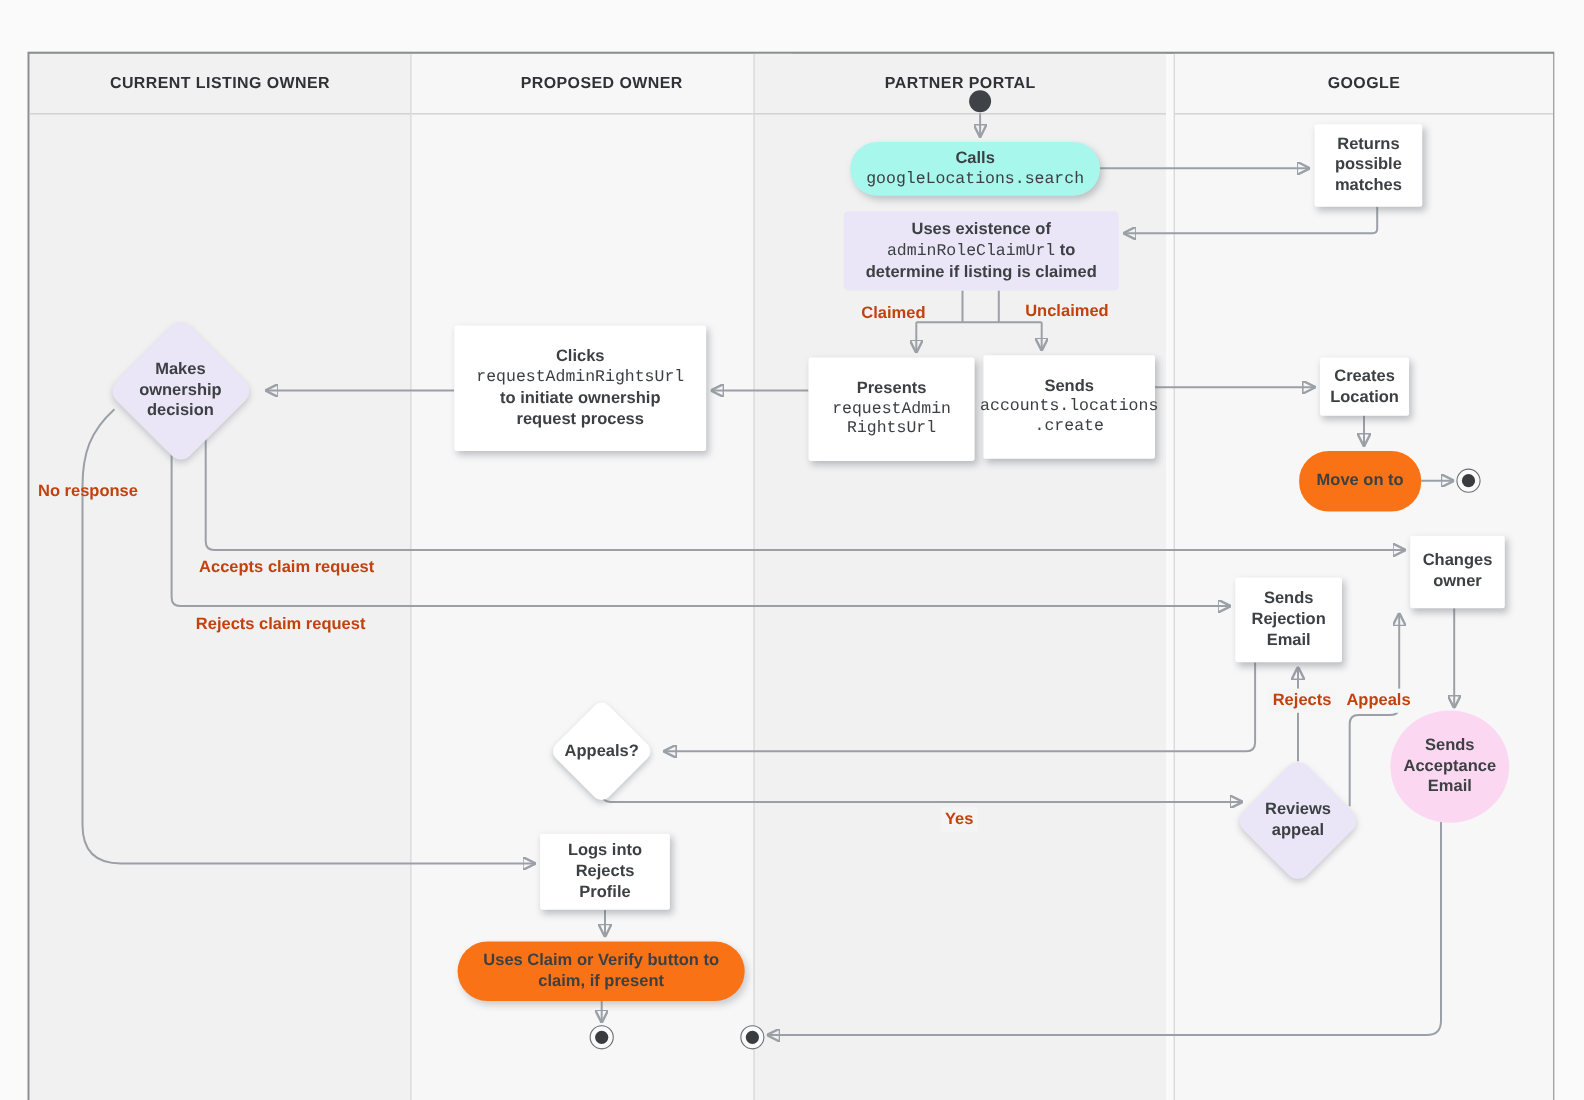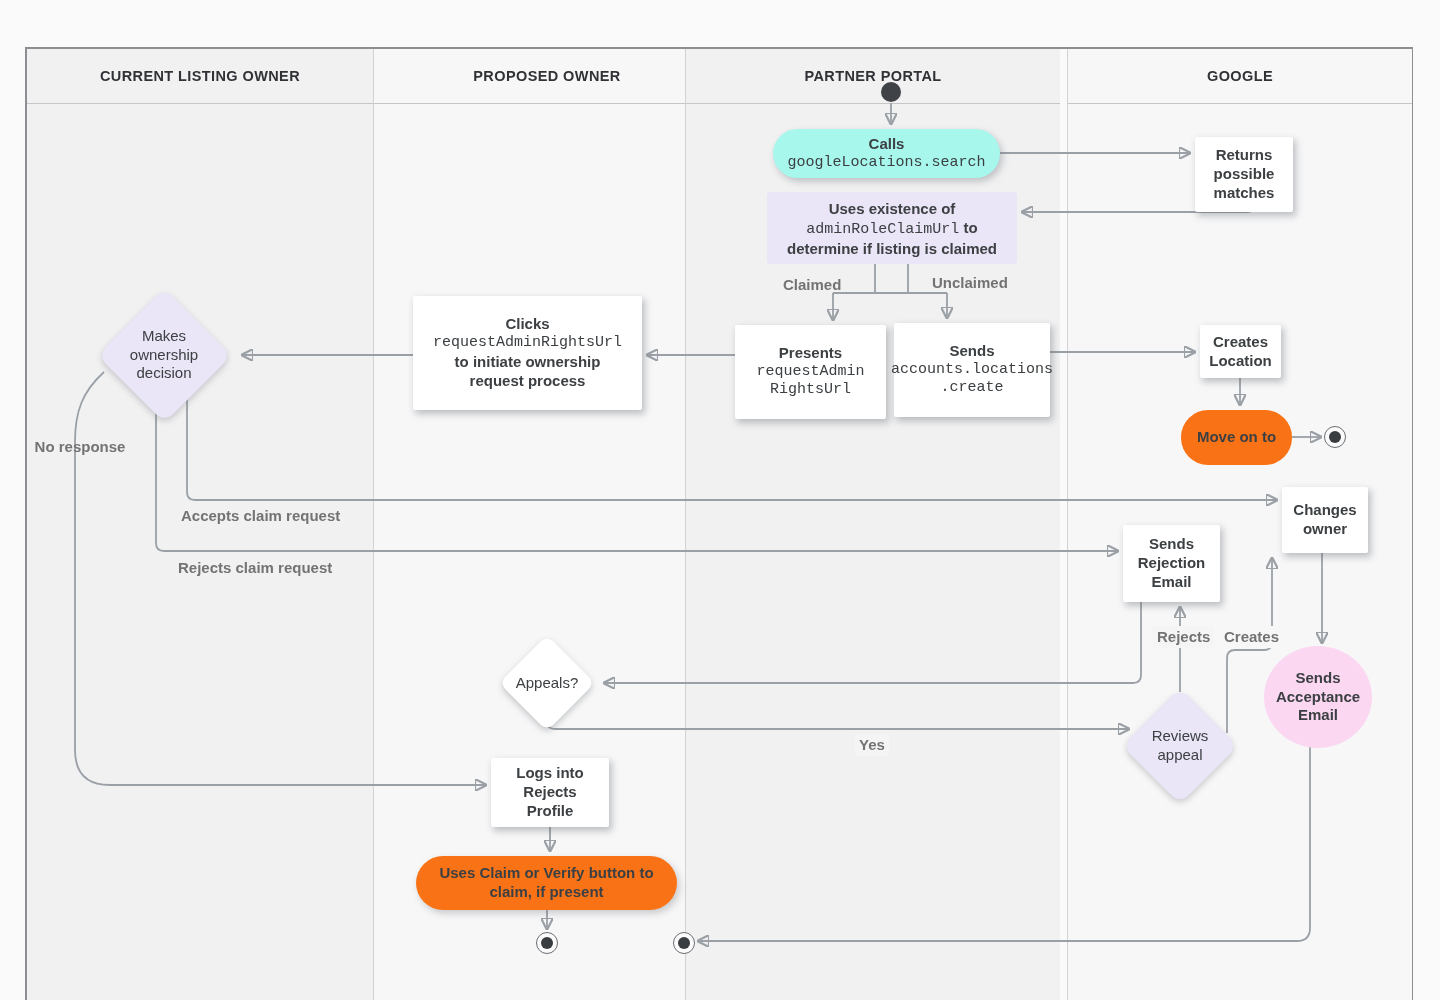--- a/index.html
+++ b/index.html
@@ -25,28 +25,28 @@
   .lav{background:#eae5f7;border-radius:4px;}
   .pink{background:#f97316;border-radius:27px;}
   .pink.shadow{box-shadow:2.5px 3.5px 7px rgba(95,99,104,.30);}
   .ellipse{background:#fbd7f2;border-radius:50%;}
   .code{font-family:"Liberation Mono",monospace;font-weight:400;font-size:15px;}
   
   .dwrap{position:absolute;display:flex;align-items:center;justify-content:center;}
   .dshape{position:absolute;transform:rotate(45deg);}
   .dshape.lavd{background:#eae5f7;border-radius:12px;box-shadow:2px 2px 6px rgba(95,99,104,.30);}
   .dshape.whited{background:#ffffff;border-radius:9px;box-shadow:2px 2px 6px rgba(95,99,104,.35);}
-  .dlabel{position:relative;z-index:2;font-size:15px;font-weight:400;line-height:1.25;text-align:center;}
+  .dlabel{position:relative;z-index:2;font-size:15px;font-weight:700;line-height:1.25;text-align:center;}
   
   .startdot{position:absolute;width:20px;height:20px;border-radius:50%;background:#3f4246;}
   .endnode{position:absolute;width:22px;height:22px;border-radius:50%;background:#fbfbfc;
     border:1.6px solid #6b6e72;box-sizing:border-box;display:flex;align-items:center;justify-content:center;}
   .endnode .dot{width:12px;height:12px;border-radius:50%;background:#3a3d40;}
   
-  .elabel{position:absolute;font-size:15px;font-weight:700;color:#737373;text-align:center;line-height:1.3;
+  .elabel{position:absolute;font-size:15px;font-weight:700;color:#c2410c;text-align:center;line-height:1.3;
     padding:1px 4px;}
 </style>
 </head>
 <body>
 
 <div id="stage">
 
   <div id="frame">
     <div class="lane shade-a" style="left:0;">
       <div class="lane-header">CURRENT LISTING OWNER</div>
@@ -103,21 +103,21 @@
     </div>
   <div class="endnode" style="left:673px;top:932px;">
       <div class="dot"></div>
     </div>
 
   <div class="node teal" style="left:773px;top:129px;width:227px;height:49px;">
     <span>Calls</span>
     <span class="code">googleLocations.search</span>
   </div>
 
-  <div class="node white" style="left:1195px;top:113px;width:98px;height:75px;margin-top:24px;">
+  <div class="node white" style="left:1195px;top:113px;width:98px;height:75px;">
     <span>Returns possible matches</span>
   </div>
 
   <div class="node lav" style="left:767px;top:192px;width:250px;height:72px;display:block;padding:8px 12px;">
     <span>Uses existence of</span> 
     <span class="code">adminRoleClaimUrl</span> 
     <span>to determine if listing is claimed</span>
   </div>
 
   <div class="node white" style="left:735px;top:325px;width:151px;height:94px;">
@@ -180,16 +180,16 @@
   <div class="node pink shadow" style="left:416px;top:856px;width:261px;height:54px;">
     <span style="max-width:235px;">Uses Claim or Verify button to claim, if present</span>
   </div>
 
   <div class="elabel" style="left:779px;top:274px;">Claimed</div>
   <div class="elabel" style="left:928px;top:272px;">Unclaimed</div>
   <div class="elabel" style="left:30px;top:436px;width:92px;">No response</div>
   <div class="elabel" style="left:177px;top:505px;">Accepts claim request</div>
   <div class="elabel" style="left:174px;top:557px;">Rejects claim request</div>
   <div class="elabel" style="left:1153px;top:626px;background:#f5f5f6;">Rejects</div>
-  <div class="elabel" style="left:1220px;top:626px;background:#f7f7f8;">Creates</div>
+  <div class="elabel" style="left:1220px;top:626px;background:#f7f7f8;">Appeals</div>
   <div class="elabel" style="left:855px;top:734px;background:#f4f4f5;">Yes</div>
 
 </div>
 
 </body></html>

